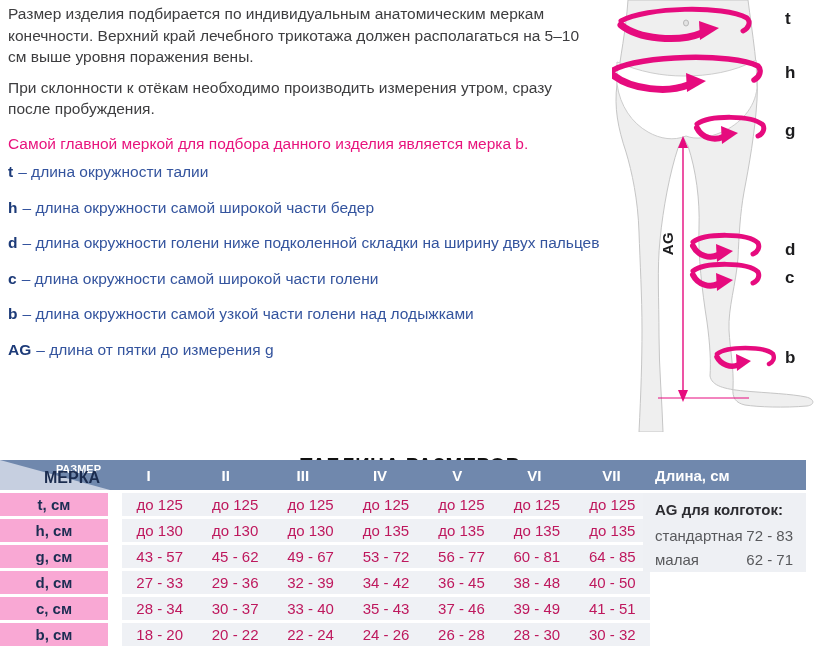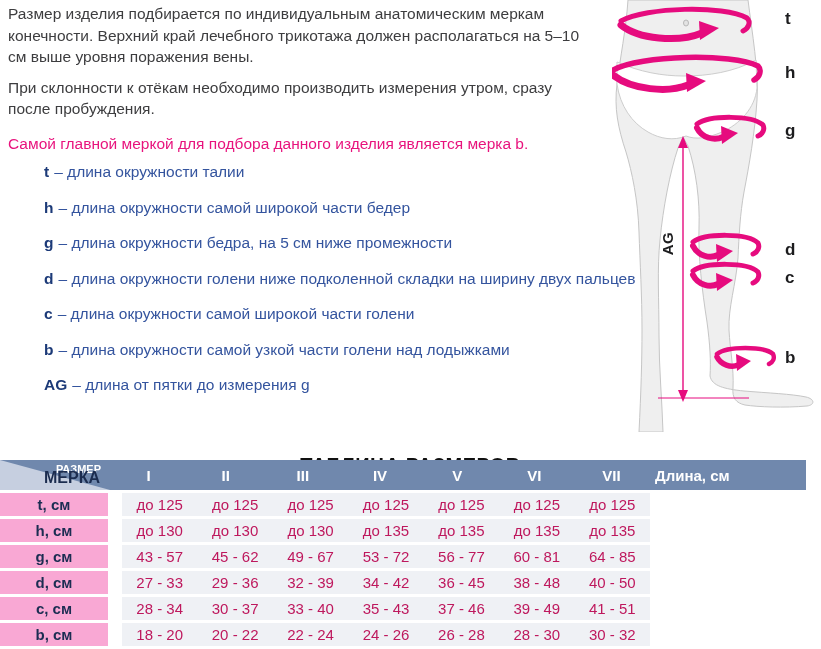--- a/index.html
+++ b/index.html
@@ -9,21 +9,21 @@
   }
 
   
   .intro { position:absolute; left:8px; top:3px; width:572px; color:#3d3d3f;
            font-size:15.5px; line-height:21.5px; }
   .intro p { margin:0 0 9px 0; }
   .intro .highlight { color:#e8137d; margin-top:13px; }
 
   
   .m-list { position:absolute; left:8px; top:163px; width:640px; font-size:15.5px; }
-  .m-item { height:21px; margin-bottom:14.5px; white-space:nowrap;margin-left:36px; }
+  .m-item { height:21px; margin-bottom:14.5px; white-space:nowrap; }
   .m-key  { font-weight:bold; color:#1c3a78; }
   .m-desc { color:#34549e; margin-left:5px; }
 
   
   .figure-svg { position:absolute; left:612px; top:0; }
   .fig-label { position:absolute; left:785px; font-size:17px; font-weight:bold; color:#1c1c1e; }
   .fig-label-ag { position:absolute; left:656px; top:235px; font-size:15px; font-weight:bold;
                   color:#1c1c1e; transform:rotate(-90deg); letter-spacing:0.5px; }
 
   
@@ -68,23 +68,20 @@
   </div>
 
   <div class="m-list">
     <div class="m-item">
       <span class="m-key">t</span><span class="m-desc">– длина окружности талии</span>
     </div>
     <div class="m-item">
       <span class="m-key">h</span><span class="m-desc">– длина окружности самой широкой части бедер</span>
     </div>
     <div class="m-item">
-      <span class="m-key">g</span><span class="m-desc">– длина окружности бедра, на 5 см ниже промежности</span>
-    </div>
-    <div class="m-item">
       <span class="m-key">d</span><span class="m-desc">– длина окружности голени ниже подколенной складки на ширину двух пальцев</span>
     </div>
     <div class="m-item">
       <span class="m-key">c</span><span class="m-desc">– длина окружности самой широкой части голени</span>
     </div>
     <div class="m-item">
       <span class="m-key">b</span><span class="m-desc">– длина окружности самой узкой части голени над лодыжками</span>
     </div>
     <div class="m-item">
       <span class="m-key">AG</span><span class="m-desc">– длина от пятки до измерения g</span>
@@ -249,15 +246,26 @@
         <span>24 - 26</span>
         <span>26 - 28</span>
         <span>28 - 30</span>
         <span>30 - 32</span>
       </div>
     </div>
   </div>
 
   <div class="length-panel">
     <div class="lp-header">Длина, см</div>
+    <div class="lp-body">
+      <div class="lp-sub">AG для колготок:</div>
+      <div class="lp-row">
+        <span>стандартная</span>
+        <span>72 - 83</span>
+      </div>
+      <div class="lp-row">
+        <span>малая</span>
+        <span>62 - 71</span>
+      </div>
+    </div>
   </div>
 
 </div>
 
 </body></html>

